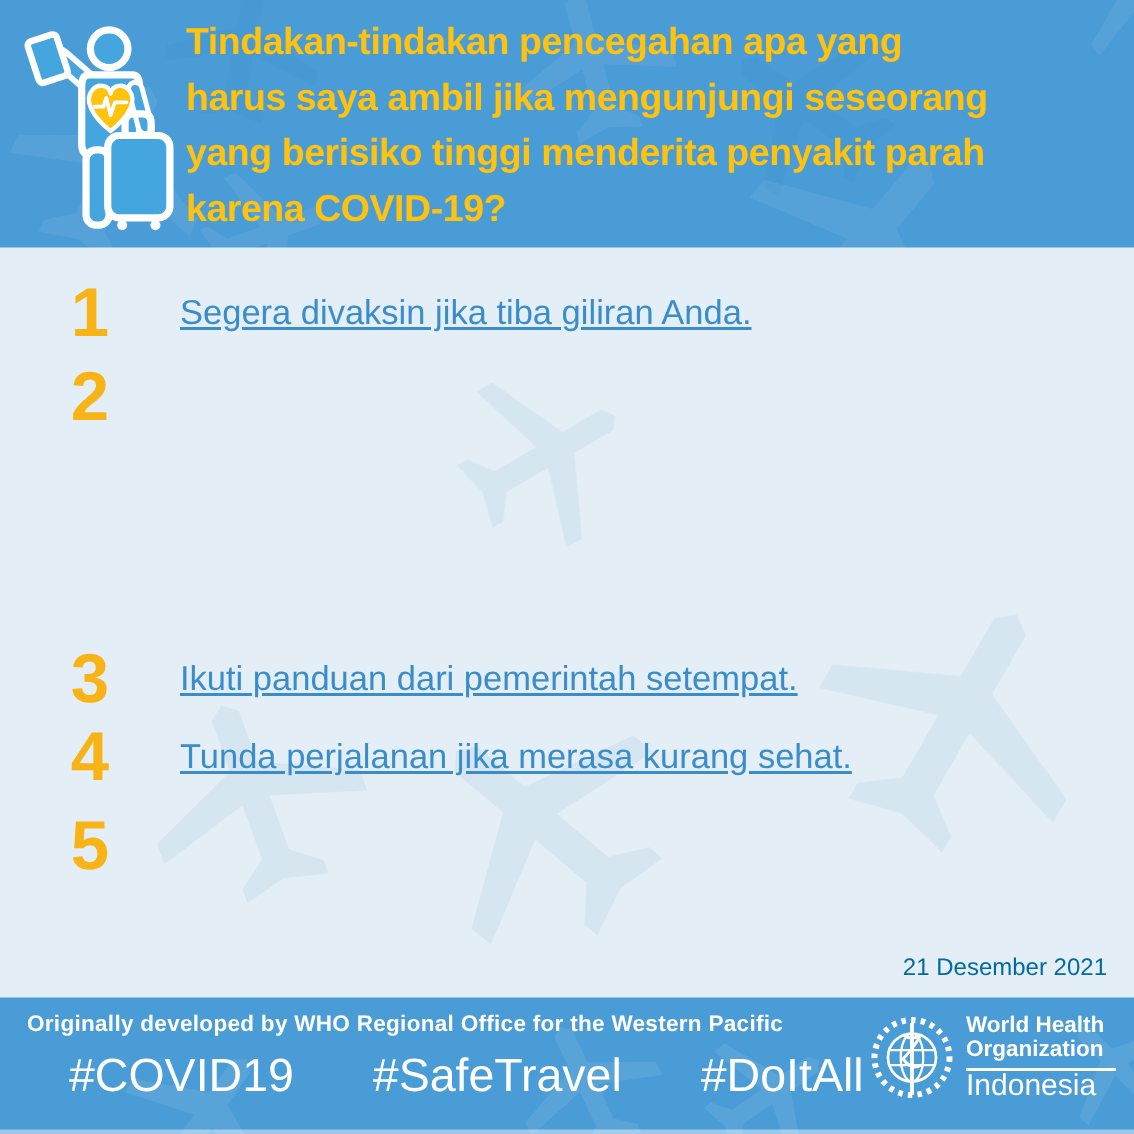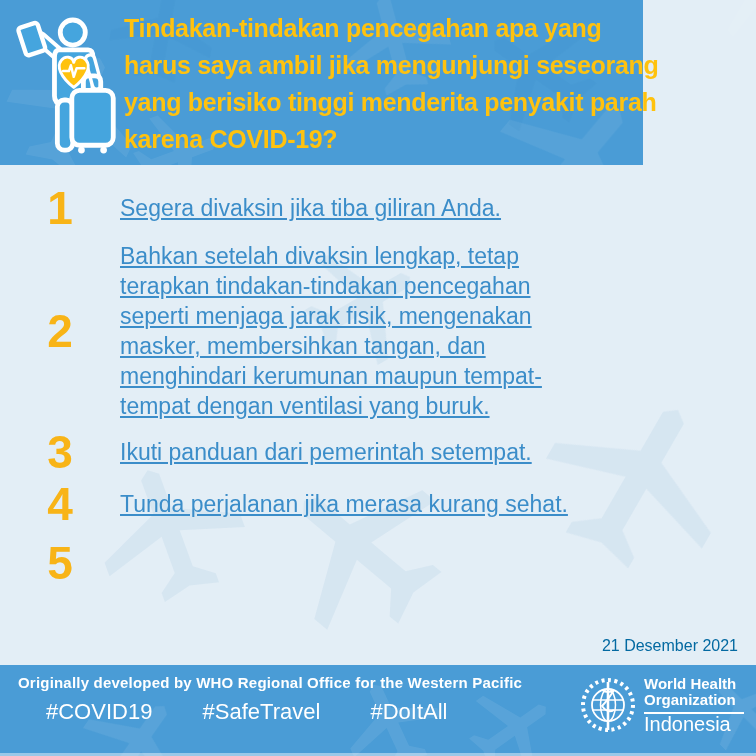--- a/index.html
+++ b/index.html
@@ -1,20 +1,20 @@
 <!DOCTYPE html>
 <html><head>
 <meta charset="utf-8">
 <style>
   html,body{margin:0;padding:0;background:#888;}
   *{box-sizing:border-box;font-family:"Liberation Sans",sans-serif;}
   #poster{position:relative;width:756px;height:756px;overflow:hidden;background:#E3EEF6;}
 
   
-  .header{position:absolute;left:0;top:0;width:643px;height:165px;background:#4A9CD6;padding-left:41px;}
+  .header{position:absolute;left:0;top:0;width:756px;height:165px;background:#4A9CD6;padding-left:41px;}
   .pattern{position:absolute;left:0;top:0;pointer-events:none;}
   .title{
     position:absolute;left:124px;top:10px;width:624px;
     color:#FFC20E;font-size:25px;font-weight:bold;line-height:37px;
     letter-spacing:-0.3px;white-space:pre-line;
   }
   .traveler{position:absolute;left:14px;top:10px;}
 
   
   .item{position:absolute;left:0;display:flex;align-items:center;}
@@ -33,21 +33,21 @@
     color:#0369a1;font-size:16px;
   }
 
   
   .footer{position:absolute;left:0;top:665px;width:756px;height:91px;background:#4A9CD6;}
   .footer::after{content:"";position:absolute;left:0;bottom:0;width:756px;height:3px;background:rgba(255,255,255,0.45);}
   .credit{
     position:absolute;left:18px;top:9px;color:#fff;
     font-size:15px;font-weight:bold;letter-spacing:0.2px;
   }
-  .hashtags{position:absolute;left:46px;top:34px;color:#fff;font-size:22px;}
+  .hashtags{position:absolute;left:46px;top:34px;color:#fff;font-size:31px;}
   .hashtags span{margin-right:44px;}
   .who-logo{position:absolute;right:12px;top:11px;display:flex;align-items:flex-start;}
   .who-text{margin-left:8px;color:#fff;}
   .who-org{font-size:15px;font-weight:bold;line-height:16px;}
   .who-divider{height:2px;background:#fff;margin:4px 0 3px 0;width:100px;}
   .who-country{font-size:20px;line-height:15px;}
 </style>
 </head>
 <body>
 
@@ -119,26 +119,20 @@
       <use href="#plane" transform="translate(250,400) scale(2.8) rotate(-50)"></use>
     </g>
   </svg>
 
   <div class="item item1">
     <div class="num">1</div>
     <div class="txt">Segera divaksin jika tiba giliran Anda.</div>
   </div>
   <div class="item item2">
     <div class="num">2</div>
-    <div class="txt">Bahkan setelah divaksin lengkap, tetap
-terapkan tindakan-tindakan pencegahan
-seperti menjaga jarak fisik, mengenakan
-masker, membersihkan tangan, dan
-menghindari kerumunan maupun tempat-
-tempat dengan ventilasi yang buruk.</div>
   </div>
   <div class="item item3">
     <div class="num">3</div>
     <div class="txt">Ikuti panduan dari pemerintah setempat.</div>
   </div>
   <div class="item item4">
     <div class="num">4</div>
     <div class="txt">Tunda perjalanan jika merasa kurang sehat.</div>
   </div>
   <div class="item item5">

